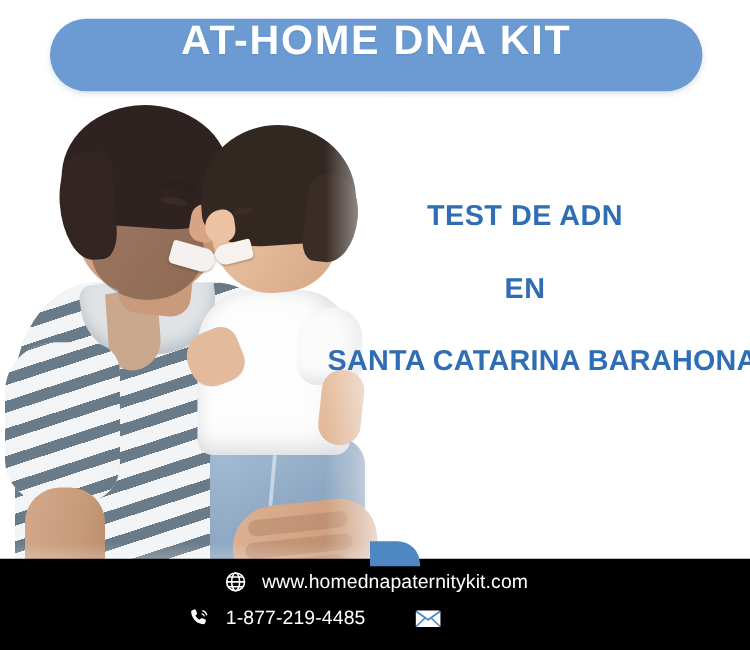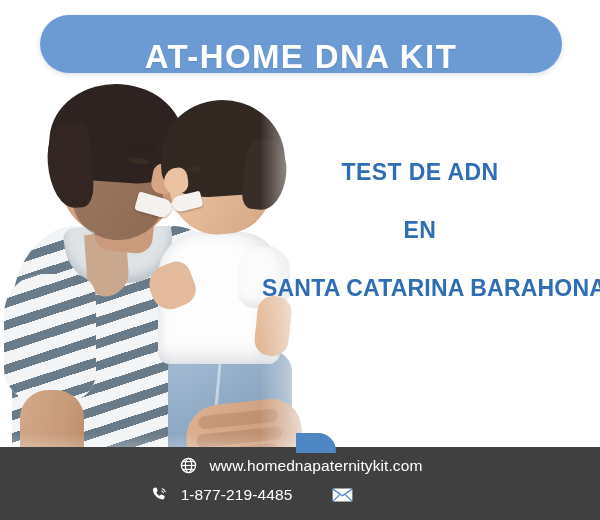--- a/index.html
+++ b/index.html
@@ -24,21 +24,21 @@
   .header-banner {
     position: absolute;
     left: 40px;
     top: 15px;
     width: 522px;
     height: 58px;
     background: #6b9bd2;
     border-radius: 29px;
     box-shadow: 0 2px 5px rgba(90, 120, 160, 0.22);
     display: flex;
-    align-items: flex-end;
+    align-items: flex-start;
     justify-content: center;
     box-sizing: border-box;
   }
   .header-title {
     color: #ffffff;
     font-size: 33px;
     font-weight: bold;
     letter-spacing: 1.4px;
     line-height: 1;
     white-space: nowrap;
@@ -419,21 +419,21 @@
     margin-left: 26px;
   }
 
   
   .footer {
     position: absolute;
     left: 0;
     top: 447px;
     width: 600px;
     height: 73px;
-    background: #404040;
+    background: #000000;
     border-top-right-radius: 0;
   }
   .footer-notch {
     position: absolute;
     left: 296px;
     top: -14px;
     width: 40px;
     height: 20px;
     background: #4f86c4;
     border-top-right-radius: 18px;

